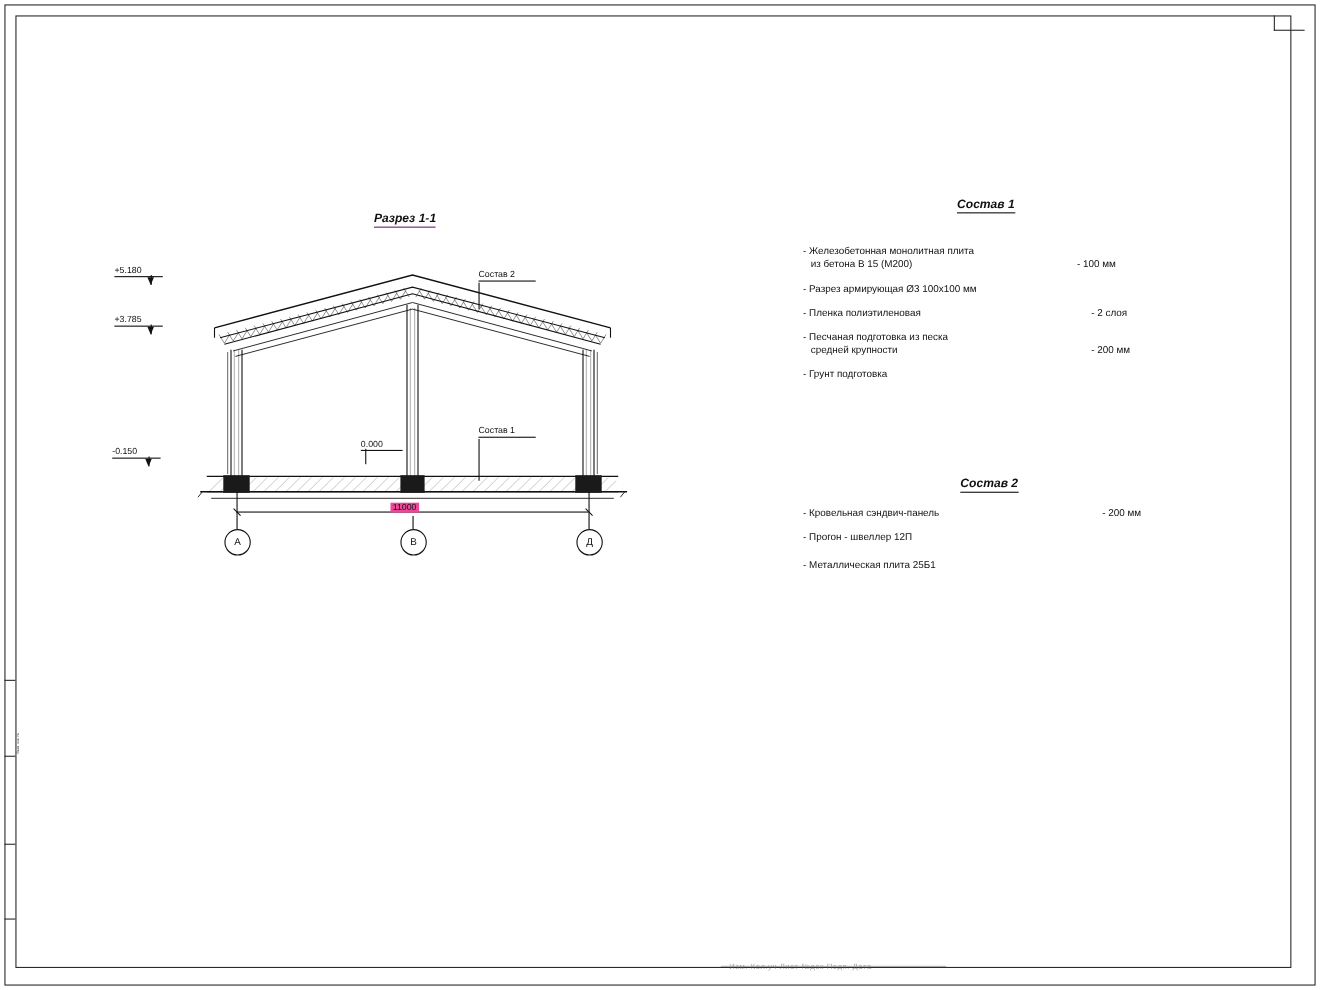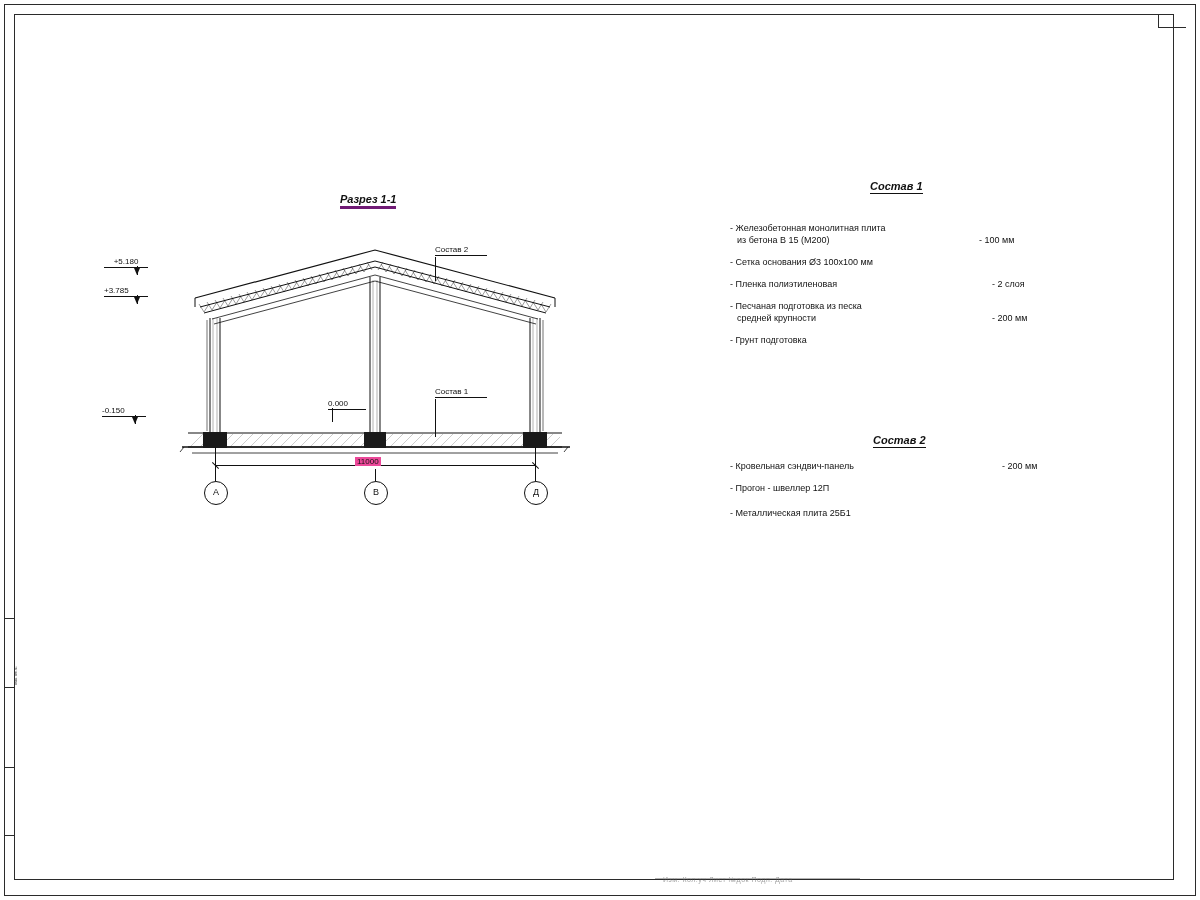--- a/index.html
+++ b/index.html
@@ -105,21 +105,21 @@
     height: 320px;
   }
   .sec-title {
     position: absolute;
     left: 240px;
     top: 8px;
     font-style: italic;
     font-weight: bold;
     font-size: 11px;
     color: #111;
-    border-bottom: 3px solid #701a75;
+    border-bottom: 1px solid #701a75;
     padding-bottom: 1px;
     white-space: nowrap;
   }
 
   
   .lvl {
     position: absolute;
     font-size: 8px;
     color: #111;
     white-space: nowrap;
@@ -463,21 +463,21 @@
         <rect x="264" y="247" width="22" height="16"></rect>
         <rect x="423" y="247" width="24" height="16"></rect>
       </g>
 
       <g stroke="#111" stroke-width="0.8">
         <path d="M 84,262 L 80,267"></path>
         <path d="M 468,262 L 464,267"></path>
       </g>
     </svg>
 
-    <div class="lvl" style="left:4px; top:72px;text-align:center;">
+    <div class="lvl" style="left:4px; top:56px;">
       <span class="txt">+5.180</span>
       <span class="bar"></span>
       <span class="stem"></span>
       <span class="arrow"></span>
     </div>
 
     <div class="lvl" style="left:4px; top:101px;">
       <span class="txt">+3.785</span>
       <span class="bar"></span>
       <span class="stem"></span>
@@ -534,21 +534,21 @@
     <div style="margin-top:28px;">
       <div class="spec-row">
         <span class="name">
           <span class="nowrap">- Железобетонная  монолитная плита</span><br>
           <span class="nowrap" style="padding-left:7px;">из бетона В 15 (М200)</span>
         </span>
         <span class="val" style="position:absolute; left:249px; top:12px;">- 100 мм</span>
       </div>
 
       <div class="spec-row">
-        <span class="name">- Сетка основания Ø3 100х100 мм</span>
+        <span class="name">- Разрез армирующая Ø3 100х100 мм</span>
         <span class="val" style="position:absolute; left:262px; top:0;"></span>
       </div>
 
       <div class="spec-row">
         <span class="name">- Пленка полиэтиленовая</span>
         <span class="val" style="position:absolute; left:262px; top:0;">-  2 слоя</span>
       </div>
 
       <div class="spec-row">
         <span class="name">

